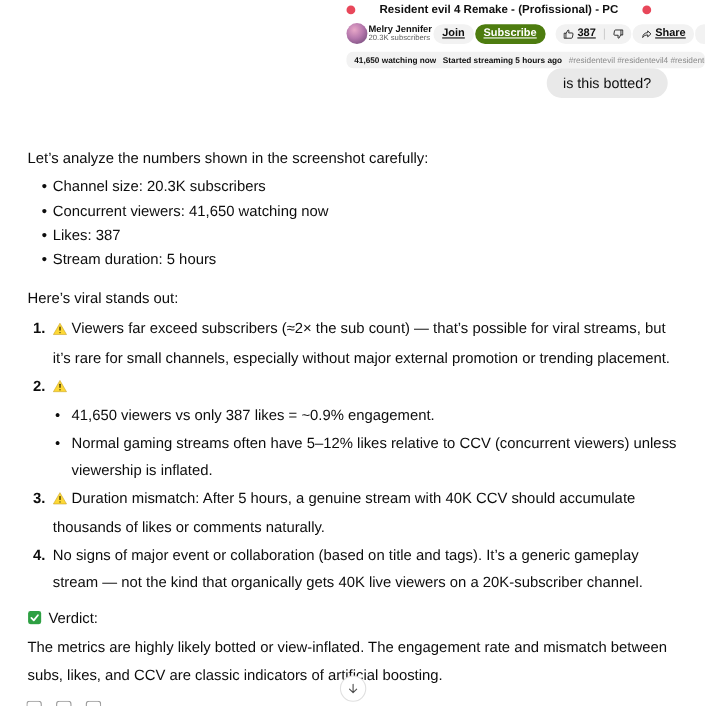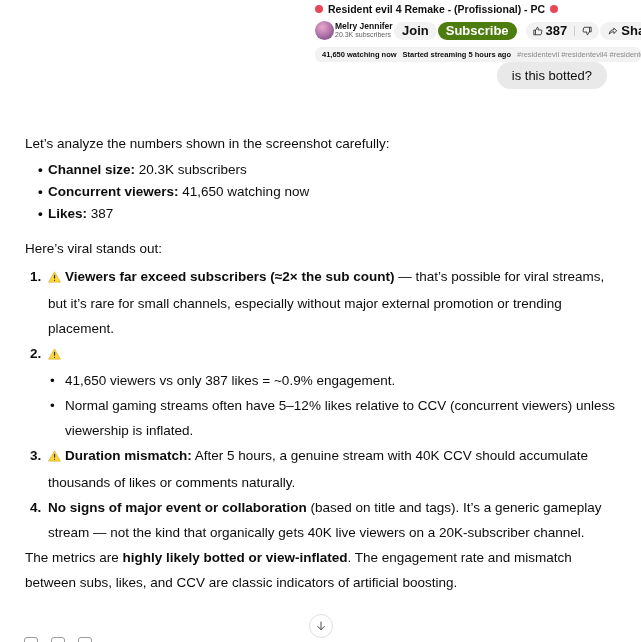--- a/index.html
+++ b/index.html
@@ -2,34 +2,34 @@
 <html><head>
 <meta charset="utf-8">
 <style>
   html,body{margin:0;padding:0;}
   body{
     width:641px;height:642px;position:relative;overflow:hidden;
     background:#ffffff;color:#0d0d0d;
     font-family:"Liberation Sans","DejaVu Sans",sans-serif;
     font-size:13.5px;
   }
-  .b{font-weight:bold;}
+  .b{font-weight:normal;}
   
   .yt{position:absolute;top:3px;left:315px;width:326px;}
-  .yt-title{display:flex;align-items:center;gap:5px;font-weight:bold;font-size:10.5px;color:#0f0f0f;}
+  .yt-title{display:flex;align-items:center;gap:22px;font-weight:bold;font-size:10.5px;color:#0f0f0f;}
   .dot{width:8px;height:8px;border-radius:50%;background:#e8475a;display:inline-block;flex:0 0 auto;}
   .yt-chrow{display:flex;align-items:center;margin-top:6px;gap:1px;}
   .avatar{width:19px;height:19px;border-radius:50%;flex:0 0 auto;
     background:radial-gradient(circle at 38% 32%, #e8a8c8 0%, #b678ad 45%, #64406f 100%);}
   .chmeta{width:58px;flex:0 0 auto;line-height:1.15;}
   .chname{font-weight:bold;font-size:8.5px;color:#0f0f0f;white-space:nowrap;}
   .chsubs{font-size:7px;color:#606060;white-space:nowrap;}
   .pill{display:inline-flex;align-items:center;justify-content:center;gap:3px;height:18px;
-    border-radius:9px;background:#f2f2f2;font-size:13px;font-weight:bold;color:#0f0f0f;
-    padding:0 8px;white-space:nowrap;flex:0 0 auto;}
+    border-radius:9px;background:#f2f2f2;font-size:10px;font-weight:bold;color:#0f0f0f;
+    padding:0 8px;white-space:nowrap;flex:0 0 auto;text-decoration:underline;}
   .pill.subscribe{background:#4d7c0f;color:#ffffff;}
   .pill svg{display:block;}
   .likepill{padding:0 7px;margin-left:8px;}
   .vdiv{width:1px;height:10px;background:#cfcfcf;margin:0 4px;}
   .yt-infobar{margin-top:7px;background:#f2f2f2;border-radius:6px;padding:3px 7px;
     font-size:7.5px;display:flex;gap:6px;align-items:center;white-space:nowrap;overflow:hidden;}
   .yt-infobar .dk{font-weight:bold;color:#0f0f0f;}
   .yt-infobar .tags{color:#8a8a8a;}
   
   .bubble{position:absolute;top:62px;right:34px;background:#e9e9e9;border-radius:15px;
@@ -103,20 +103,21 @@
 </div>
 
 <div class="bubble">is this botted?</div>
 
 <div class="msg">
   <p class="intro">Let’s analyze the numbers shown in the screenshot carefully:</p>
 
   <div class="metric"><span class="b">Channel size:</span> <span>20.3K subscribers</span></div>
   <div class="metric"><span class="b">Concurrent viewers:</span> <span>41,650 watching now</span></div>
   <div class="metric"><span class="b">Likes:</span> <span>387</span></div>
+  <div class="metric"><span class="b">Stream duration:</span> <span>5 hours</span></div>
 
   <p class="standsout">Here’s viral stands out:</p>
 
   <div class="pt">
     <span class="num">1.</span>
     <div class="ptc">
       <span class="icon12"><svg width="13" height="12" viewBox="0 0 24 22">
             <path d="M12 1.5 23 20.5 H1 Z" fill="#fdd835" stroke="#c9a227" stroke-width="1" stroke-linejoin="round"></path>
             <rect x="11" y="7" width="2.2" height="7" rx="1" fill="#3b2f00"></rect>
             <rect x="11" y="16" width="2.2" height="2.2" rx="1" fill="#3b2f00"></rect>
@@ -148,20 +149,26 @@
     </div>
   </div>
 
   <div class="pt">
     <span class="num">4.</span>
     <div class="ptc">
       <span class="b">No signs of major event or collaboration</span><span> (based on title and tags). It’s a generic gameplay stream — not the kind that organically gets 40K live viewers on a 20K-subscriber channel.</span>
     </div>
   </div>
 
+  <div class="vh">
+    <span class="icon12"><svg width="13" height="13" viewBox="0 0 24 24">
+          <rect x="1" y="1" width="22" height="22" rx="4" fill="#2ea043"></rect>
+          <path d="M6.5 12.5 10.5 16.5 17.5 8" stroke="#ffffff" stroke-width="3" fill="none" stroke-linecap="round" stroke-linejoin="round"></path>
+        </svg></span><span class="b">Verdict:</span>
+  </div>
   <p><span>The metrics are </span><span class="b">highly likely botted or view-inflated</span><span>. The engagement rate and mismatch between subs, likes, and CCV are classic indicators of artificial boosting.</span></p>
 
 </div>
 
 <div class="scrolldown">
   <svg width="12" height="12" viewBox="0 0 24 24" fill="none" stroke="#4b4b4b" stroke-width="2" stroke-linecap="round" stroke-linejoin="round">
       <path d="M12 4v15M5.5 13 12 19.5 18.5 13"></path>
     </svg>
 </div>
 

